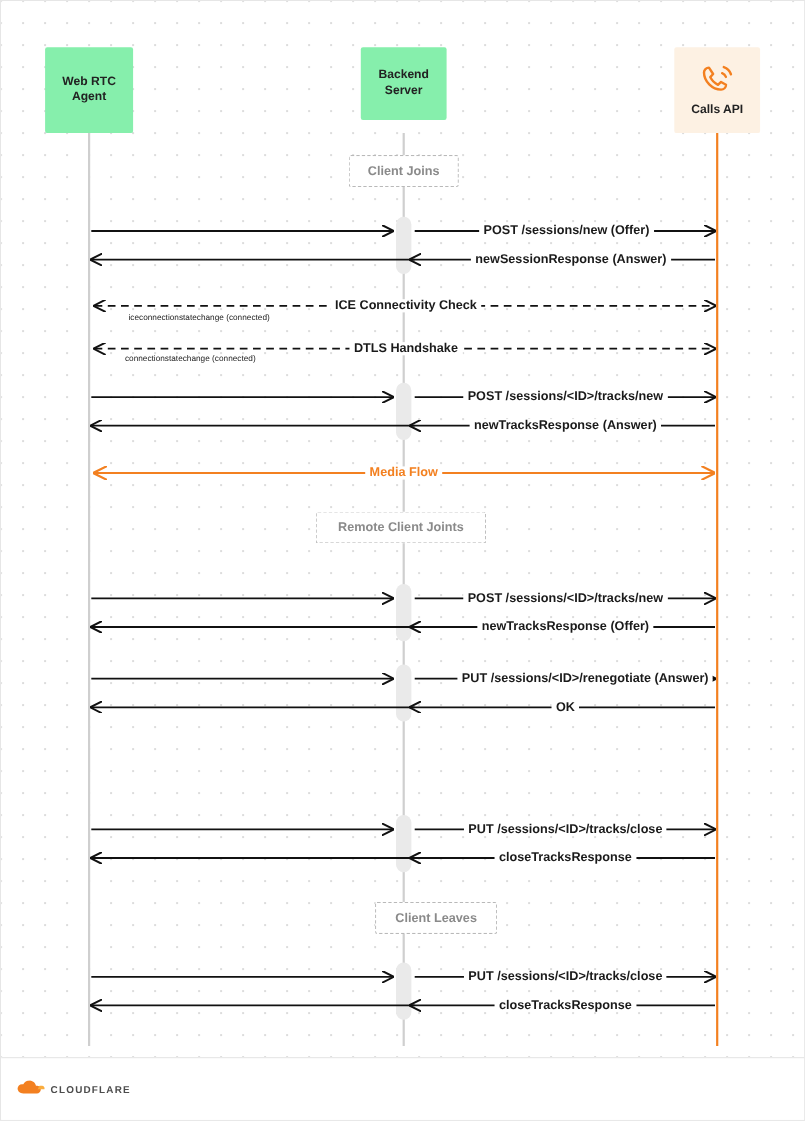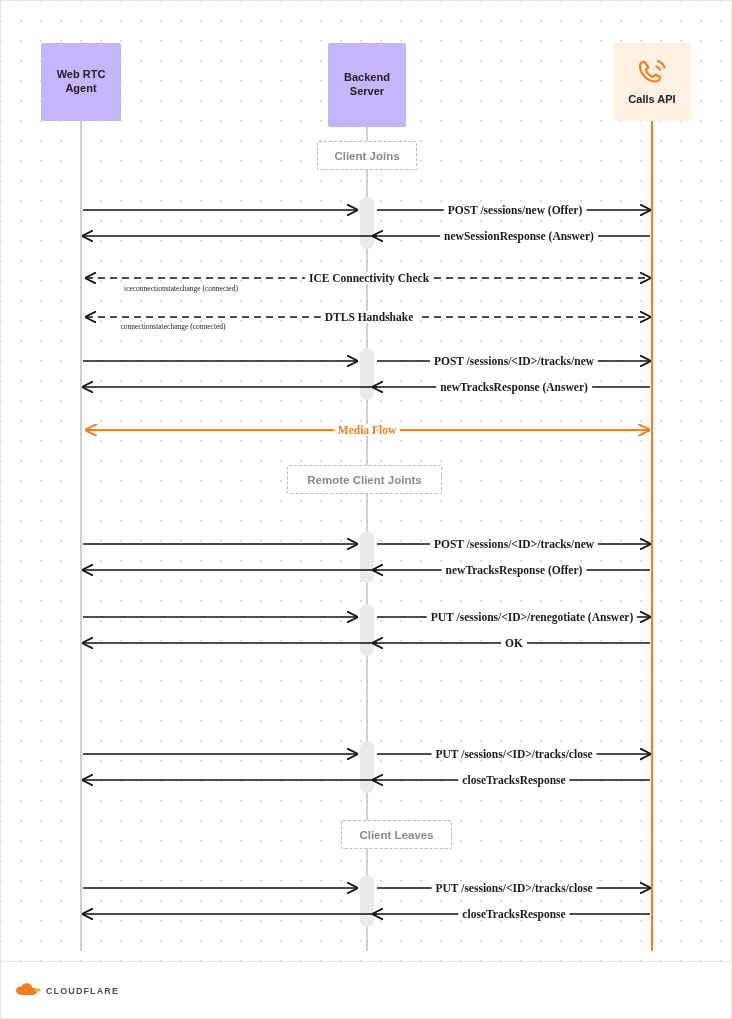--- a/index.html
+++ b/index.html
@@ -41,21 +41,21 @@
     align-items: center;
     justify-content: center;
     flex-direction: column;
     text-align: center;
     font-size: 11px;
     font-weight: bold;
     color: #222222;
     line-height: 1.25;
     border-radius: 2px;
   }
-  .actor-grey { background: #c4b5fd; }
+  .actor-grey { background: #86efac; }
   .actor-orange { background: #fdf1e3; }
   .actor-label { white-space: pre-line; }
 
   .phone-icon { display:block; margin-bottom: 2px; }
 
   
   .phase {
     position: absolute;
     border: 1px dashed #b9b9b9;
     background: #ffffff;
@@ -72,21 +72,20 @@
   
   .msg {
     position: absolute;
     background: #ffffff;
     color: #1a1a1a;
     font-size: 11.5px;
     font-weight: bold;
     padding: 0 4px;
     white-space: nowrap;
     transform: translate(-50%, -50%);
-    font-family: Liberation Serif, serif;
   }
   .msg.small {
     font-size: 7.5px;
     font-weight: normal;
     color: #222;
     background: transparent;
     padding: 0;
   }
   .msg.media {
     color: #f38020;
@@ -201,21 +200,21 @@
     <g>
       <line x1="85" y1="429" x2="648" y2="429" stroke="#f38020" stroke-width="1.8" marker-start="url(#arrow-orange)" marker-end="url(#arrow-orange)"></line>
     </g>
   </svg>
 
   <div class="actor actor-grey" style="left:40px; top:42px; width:80px; height:78px;">
     <span class="actor-label">Web RTC
 Agent</span>
   </div>
 
-  <div class="actor actor-grey" style="left:327px; top:42px; width:78px; height:84px;">
+  <div class="actor actor-grey" style="left:327px; top:42px; width:78px; height:66px;">
     <span class="actor-label">Backend
 Server</span>
   </div>
 
   <div class="actor actor-orange" style="left:612px; top:42px; width:78px; height:78px;">
     <span class="phone-icon">
       <svg width="34" height="30" viewBox="0 0 34 30" xmlns="http://www.w3.org/2000/svg">
         <path d="M9.5 4.5 C7 4.5 5 6.5 5 9 c0 8 7.5 15.5 15.5 15.5 2.5 0 4.5-2 4.5-4.5 l-4.5-2.5 -2.8 2.6 c-3-1.4-5.6-4-7-7 l2.6-2.8 z" fill="none" stroke="#f38020" stroke-width="2.2" stroke-linejoin="round"></path>
         <path d="M23 4 c3 1 5.5 3.5 6.5 6.5" fill="none" stroke="#f38020" stroke-width="2.2" stroke-linecap="round"></path>
         <path d="M21.5 9.5 c1.6 0.6 2.8 1.8 3.4 3.4" fill="none" stroke="#f38020" stroke-width="2.2" stroke-linecap="round"></path>

